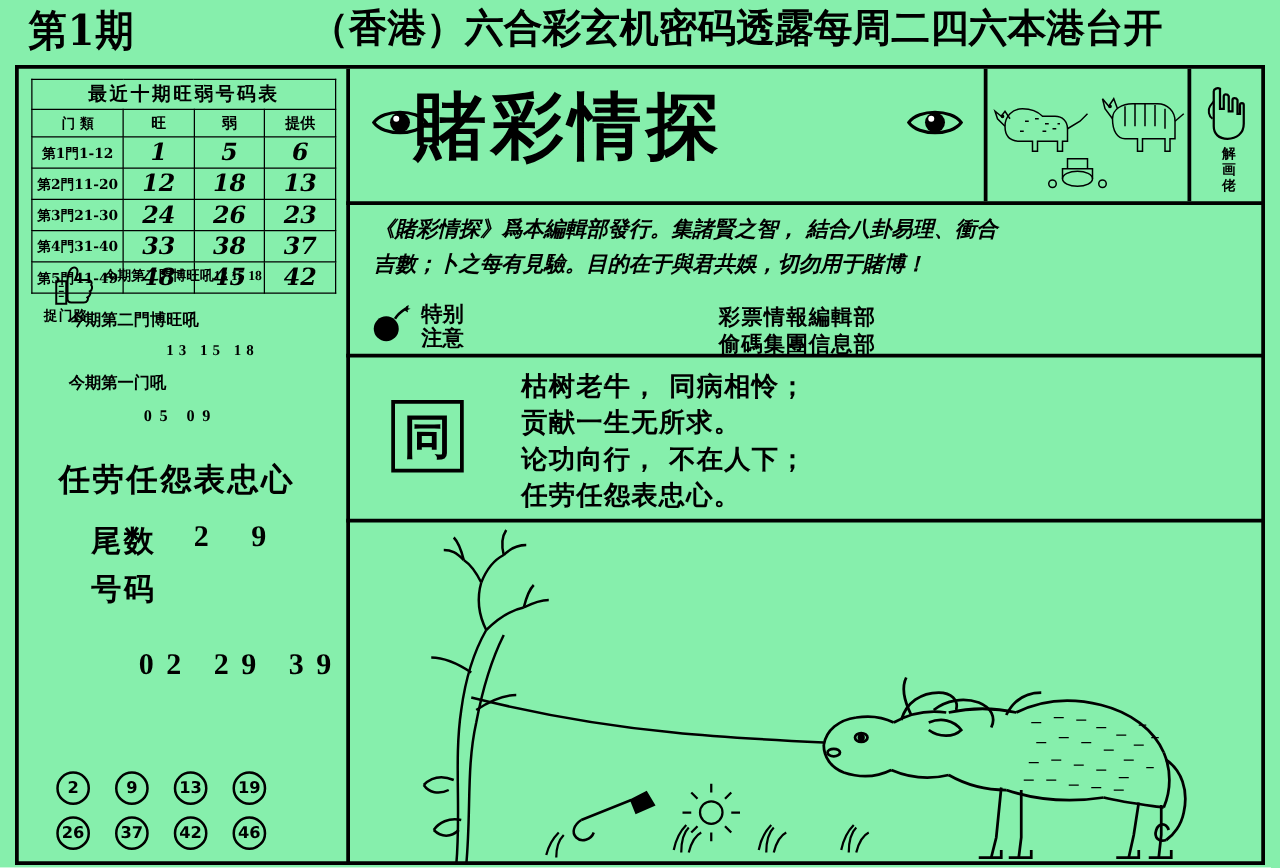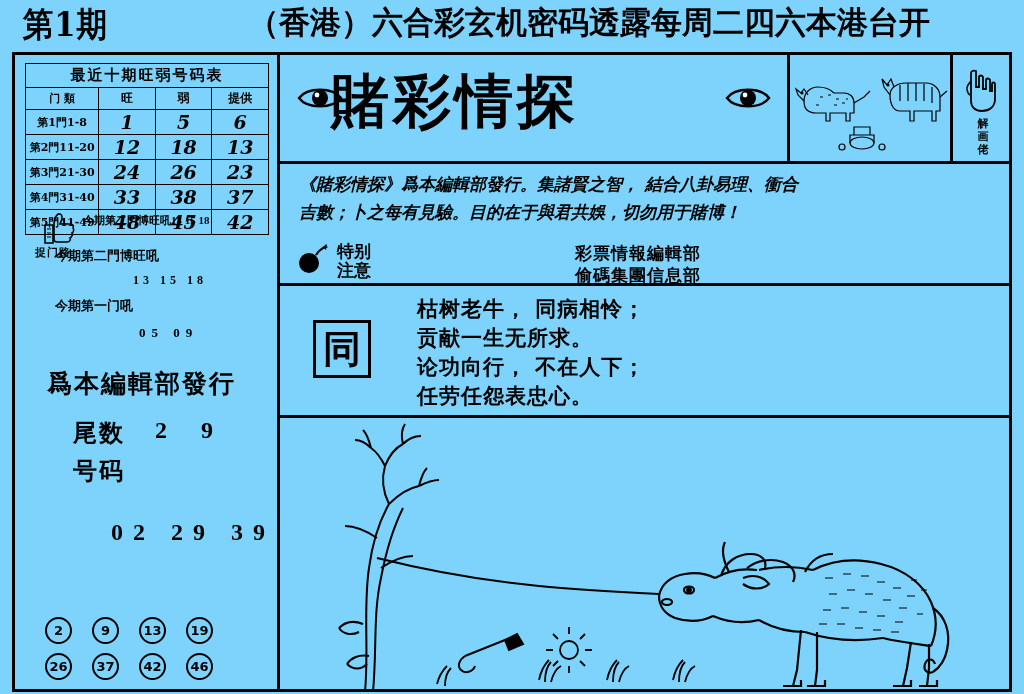--- a/index.html
+++ b/index.html
@@ -5,21 +5,21 @@
   * { box-sizing: border-box; }
   html, body {
     margin: 0; padding: 0;
     background: #ffffff;
     font-family: "Liberation Serif", "DejaVu Serif", serif;
   }
   #page {
     position: relative;
     width: 1024px;
     height: 694px;
-    background: #7dd3fc;
+    background: #86efac;
     overflow: hidden;
   }
 
   
   .header {
     position: absolute;
     left: 0; top: 0;
     width: 1024px;
     height: 48px;
   }
@@ -150,21 +150,20 @@
     font-weight: bold;
     white-space: nowrap;
   }
   .line-c2 {
     position: absolute;
     left: 100px; top: 270px;
     font-size: 13px;
     font-weight: bold;
     letter-spacing: 6px;
     white-space: nowrap;
-    margin-left: 24px;
   }
 
   .special-title {
     position: absolute;
     left: 32px; top: 312px;
     font-size: 25px;
     font-weight: bold;
     letter-spacing: 2px;
     font-family: "DejaVu Serif", serif;
   }
@@ -387,21 +386,21 @@
               <tr>
             <td class="cap" colspan="4">最近十期旺弱号码表</td>
           </tr>
           <tr>
             <th class="hdr rowlabel">门 類</th>
             <th class="hdr">旺</th>
             <th class="hdr">弱</th>
             <th class="hdr">提供</th>
           </tr>
           <tr>
-            <td class="rowlabel">第1門1-8</td>
+            <td class="rowlabel">第1門1-12</td>
             <td class="val">1</td>
             <td class="val">5</td>
             <td class="val">6</td>
           </tr>
           <tr>
             <td class="rowlabel">第2門11-20</td>
             <td class="val">12</td>
             <td class="val">18</td>
             <td class="val">13</td>
           </tr>
@@ -435,21 +434,21 @@
         <line x1="6" y1="26" x2="10" y2="26" stroke="#000" stroke-width="1"></line>
       </svg>
       <div class="thumb-label">捉门路</div>
 
       <div class="line-a">今期第二門博旺吼13 15 18</div>
       <div class="line-b">今期第二門博旺吼</div>
       <div class="line-b2">13  15  18</div>
       <div class="line-c">今期第一门吼</div>
       <div class="line-c2">05   09</div>
 
-      <div class="special-title">爲本編輯部發行</div>
+      <div class="special-title">任劳任怨表忠心</div>
       <div class="tail-label">尾数</div>
       <div class="tail-values">2  9</div>
       <div class="code-label">号码</div>
       <div class="code-values">02  29  39</div>
 
       <div class="balls">
         <div class="ball-row">
           <div class="ball">2</div>
           <div class="ball">9</div>
           <div class="ball">13</div>

